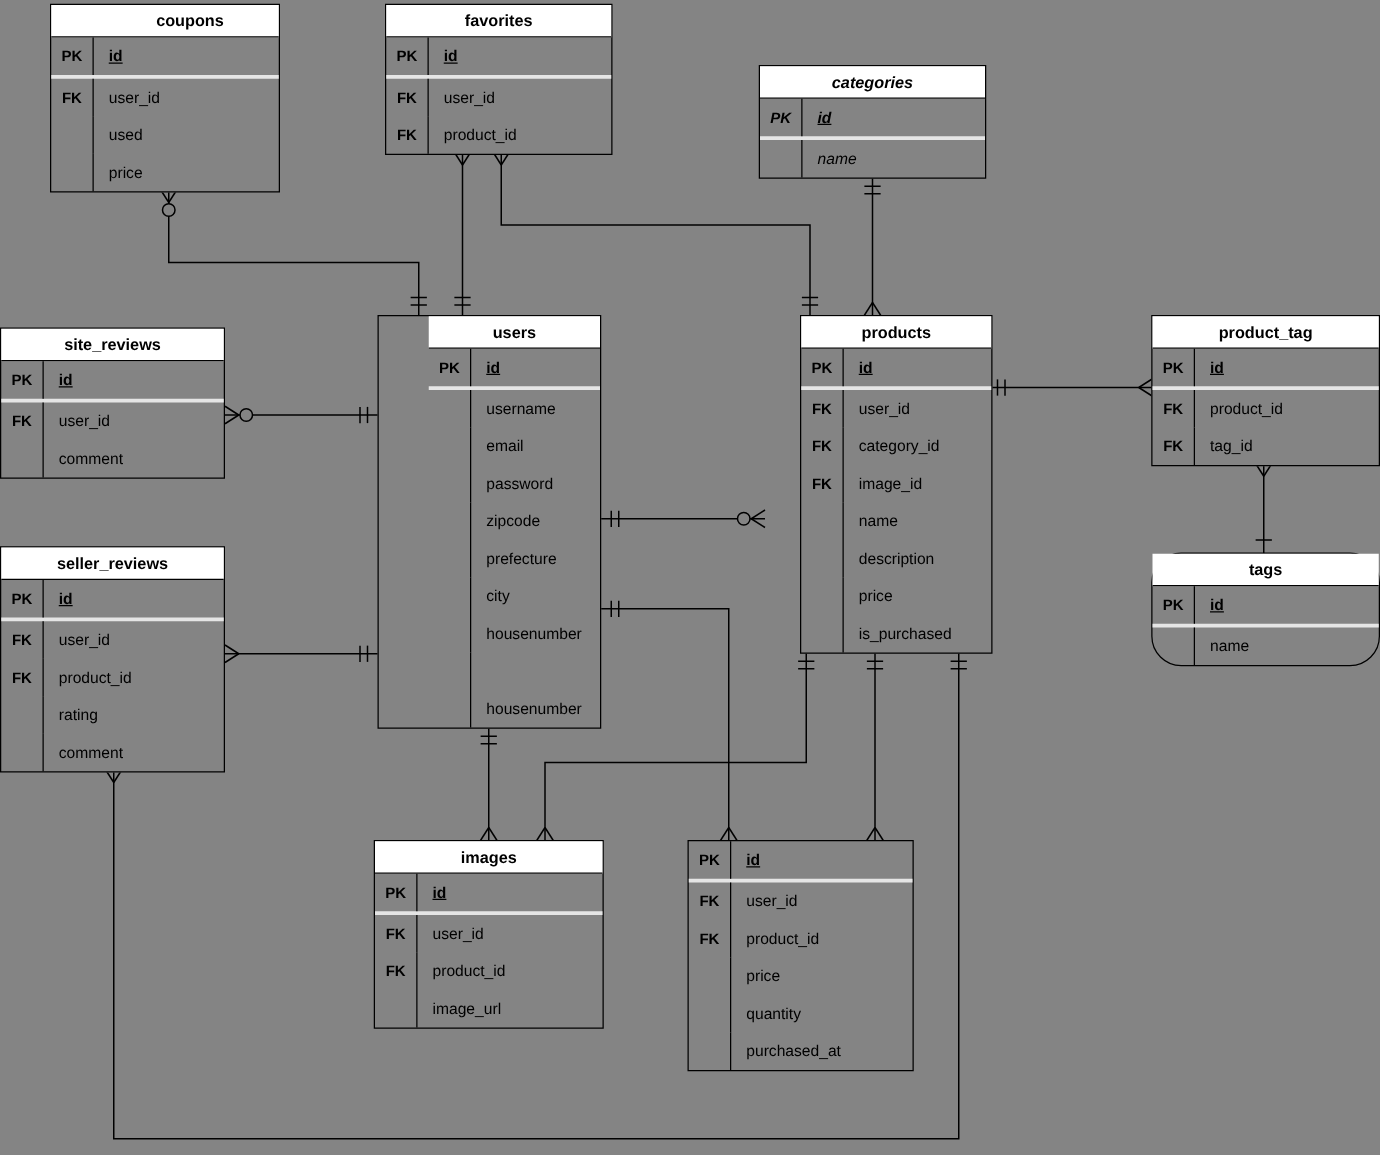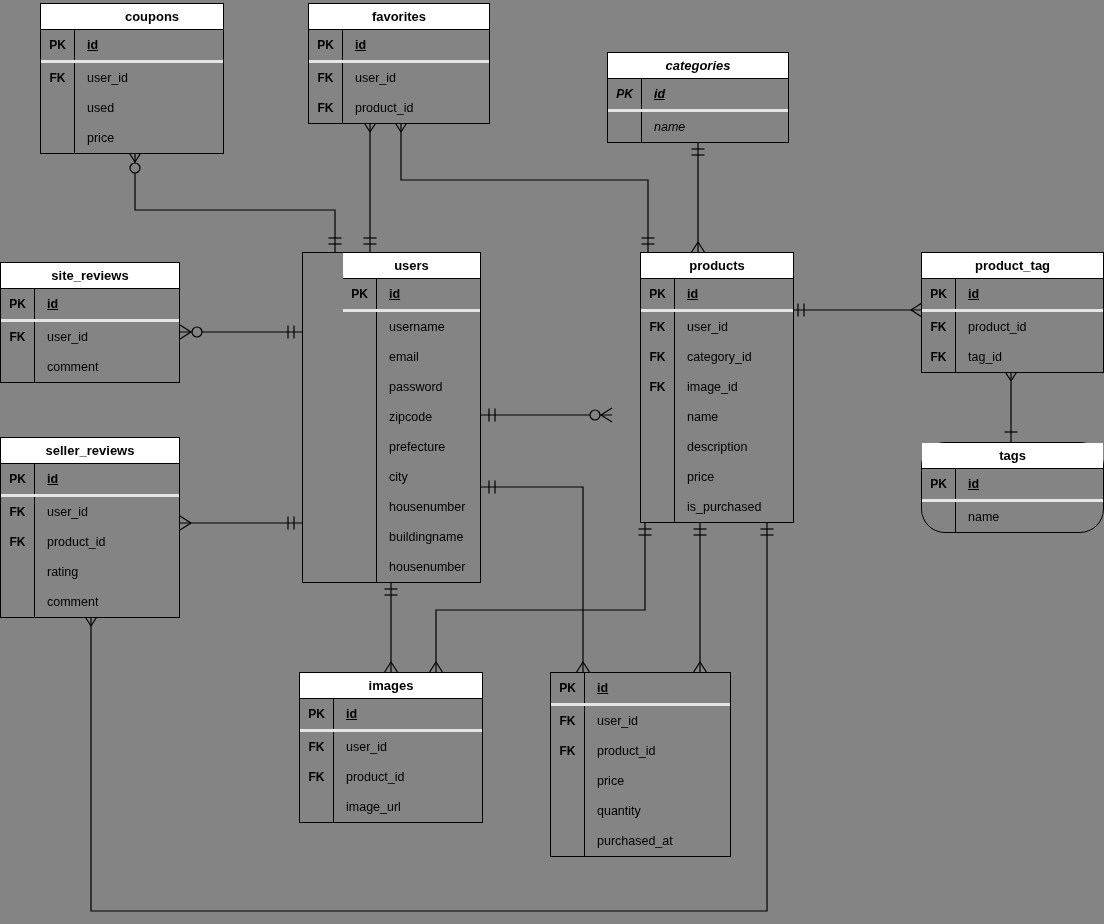--- a/index.html
+++ b/index.html
@@ -253,23 +253,20 @@
         </div>
       </div>
       <div class="erow frow">
         <div class="kcell"></div>
         <div class="fcell">
           <span>housenumber</span>
         </div>
       </div>
       <div class="erow frow">
         <div class="kcell"></div>
-        <div class="fcell">
-          <span>buildingname</span>
-        </div>
       </div>
       <div class="erow frow">
         <div class="kcell"></div>
         <div class="fcell">
           <span>housenumber</span>
         </div>
       </div>
     </div>
     <div class="etable" style="left: 640px; top: 252px; width: 154px; background: rgb(132, 132, 132); border-color: rgb(0, 0, 0);">
       <div class="ehead" style="background: rgb(255, 255, 255);">products</div>

